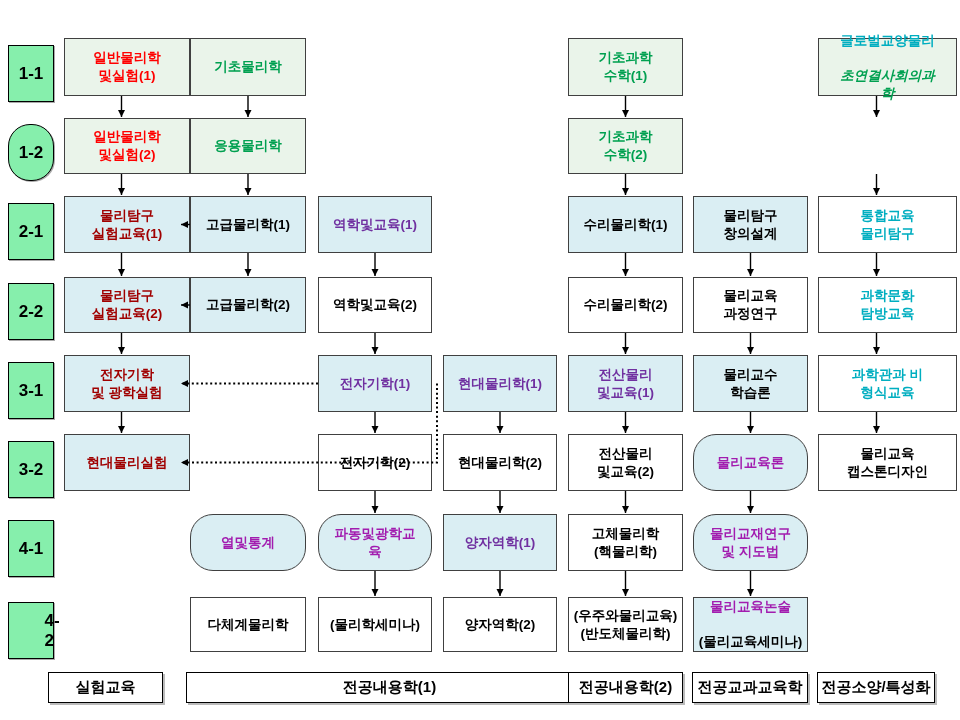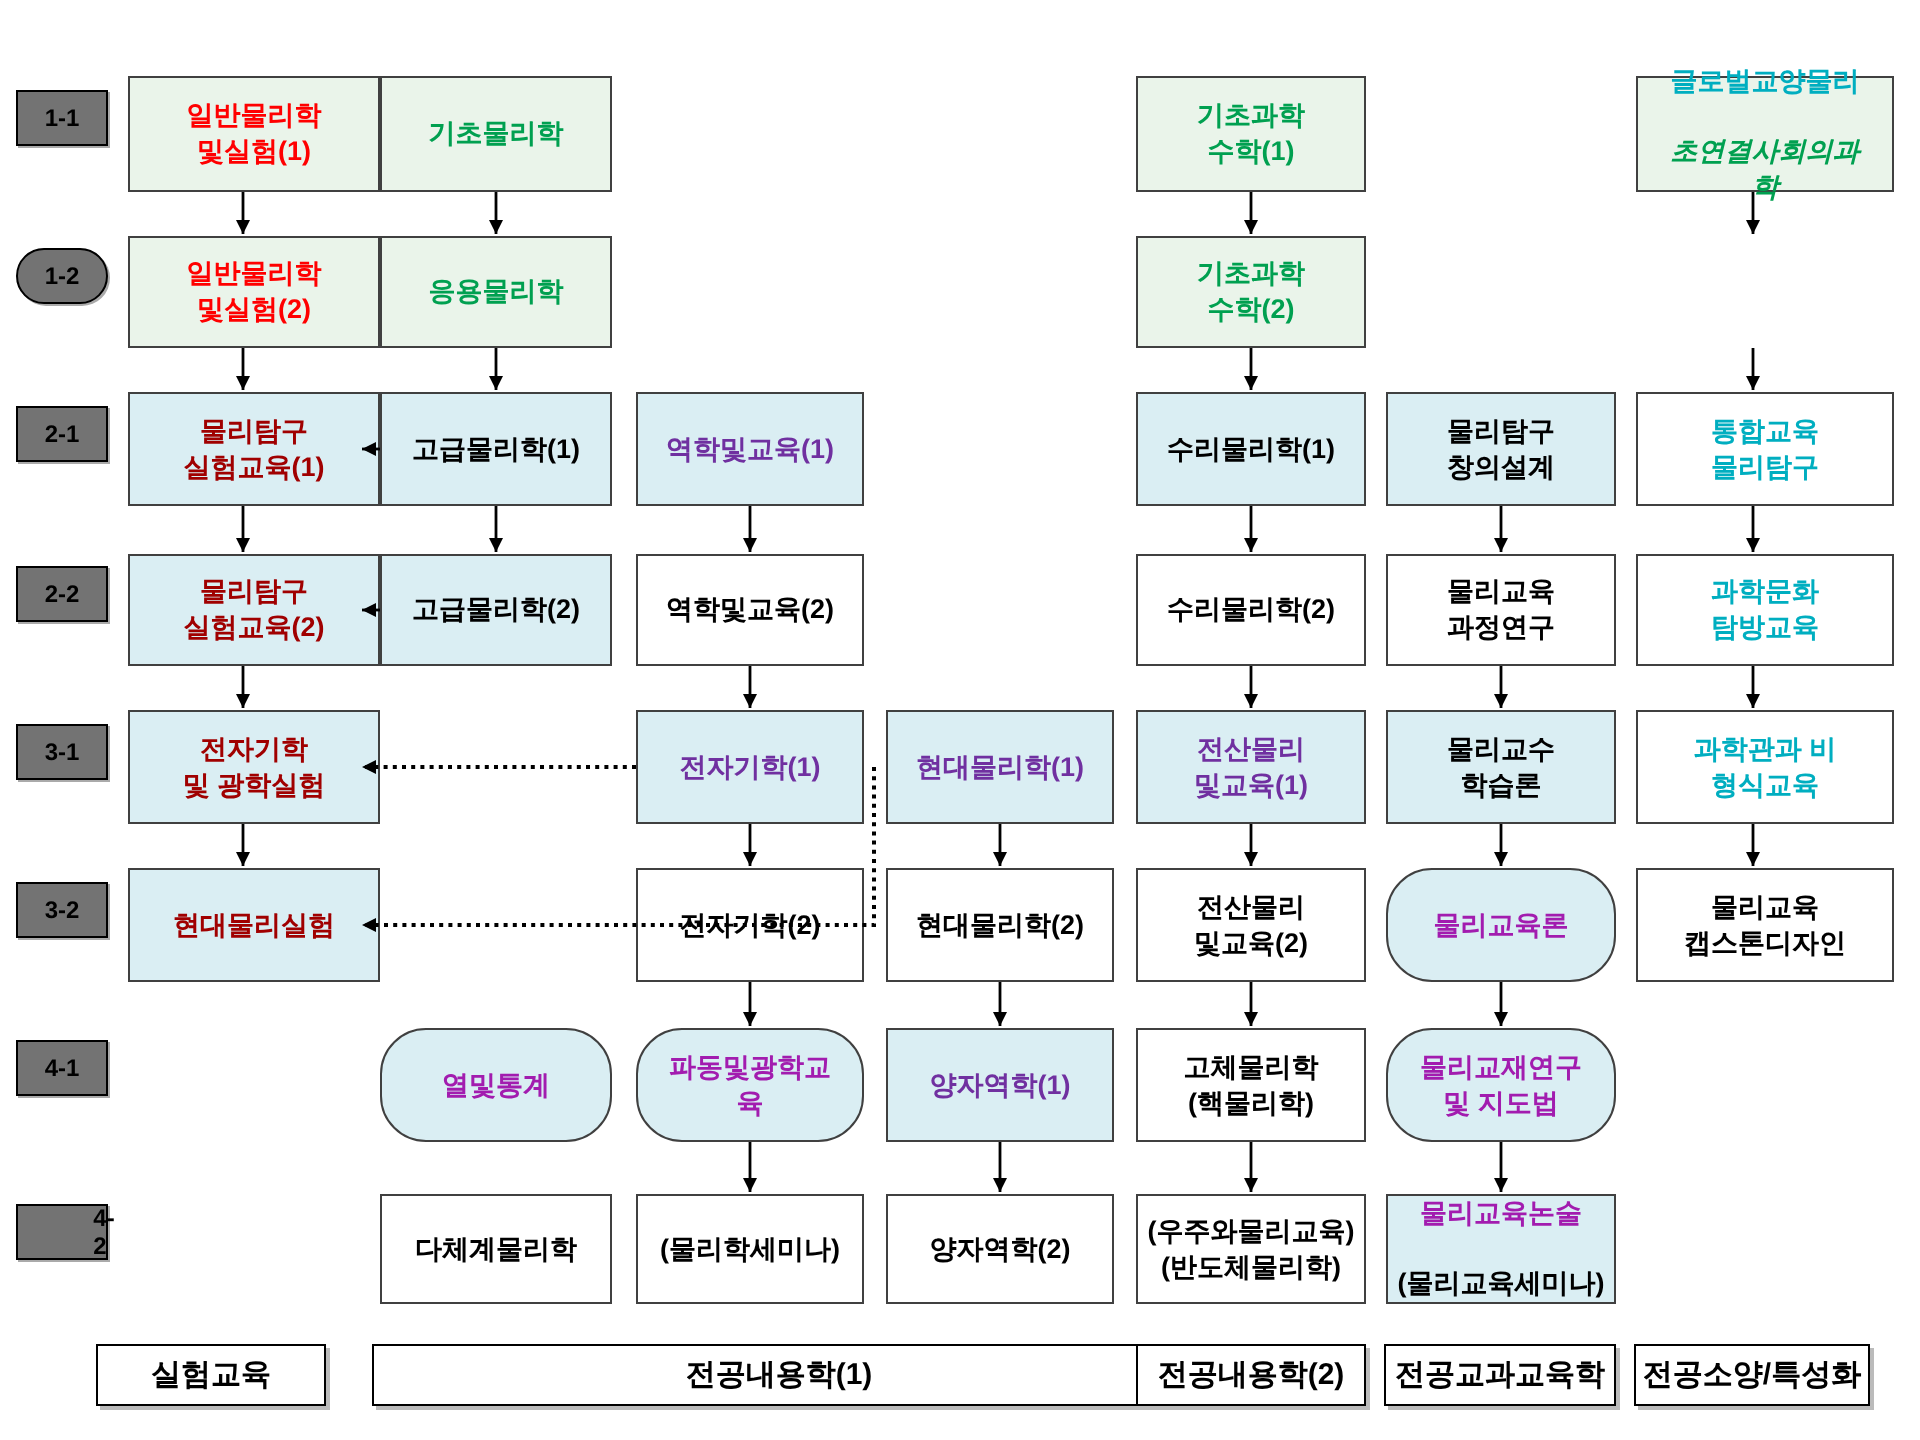--- a/index.html
+++ b/index.html
@@ -9,26 +9,26 @@
        border:1px solid #404040;font-weight:bold;font-size:13.5px;line-height:1.3;
        white-space:pre-line;padding:2px;box-sizing:border-box;}
   .bg-mint{background:#eaf4ea;}
   .bg-cyan{background:#daeef3;}
   .bg-white{background:#ffffff;}
   .t-red{color:#ff0000;} .t-maroon{color:#a00000;} .t-green{color:#00a050;}
   .t-purple{color:#7030a0;} .t-blue{color:#a21caf;border-radius:23px;} .t-teal{color:#00aec0;} .t-black{color:#000000;}
   .italic{font-style:italic;}
   .cA{left:64px;width:126px;} .cB{left:190px;width:116px;} .cC{left:318px;width:114px;}
   .cC2{left:443px;width:114px;} .cD{left:568px;width:115px;} .cE{left:693px;width:115px;}
-  .cF{left:818px;width:129px;}
+  .cF{left:818px;width:139px;}
   .r1{top:38px;height:58px;} .r2{top:118px;height:56px;} .r3{top:196px;height:57px;}
   .r4{top:277px;height:56px;} .r5{top:355px;height:57px;} .r6{top:434px;height:57px;}
   .r7{top:514px;height:57px;} .r8{top:597px;height:55px;}
-  .sem{position:absolute;left:8px;width:46px;height:28px;display:flex;align-items:center;justify-content:center;
-       border:1px solid #000;background:#737373;font-weight:bold;font-size:12px;box-sizing:border-box;
+  .sem{position:absolute;left:8px;width:46px;height:57px;display:flex;align-items:center;justify-content:center;
+       border:1px solid #000;background:#86efac;font-weight:bold;font-size:17px;box-sizing:border-box;
        box-shadow:1px 1px 0 #aaa;}
   .st1{top:45px;} .st2{top:124px;border-radius:22px;} .st3{top:203px;} .st4{top:283px;}
   .st5{top:362px;} .st6{top:441px;} .st7{top:520px;} .st8{top:602px;padding-left:42px;}
   .cat{position:absolute;top:672px;height:31px;display:flex;align-items:center;justify-content:center;
        border:1px solid #000;background:#fff;font-weight:bold;font-size:15px;box-sizing:border-box;
        box-shadow:2px 2px 0 #bbb;}
   .cat1{left:48px;width:115px;} .cat2{left:186px;width:407px;} .cat3{left:568px;width:115px;}
   .cat4{left:692px;width:116px;} .cat5{left:817px;width:118px;}
   #arrows{position:absolute;left:0;top:0;pointer-events:none;}
   .edge{fill:none;stroke:#000;stroke-width:1.4;}

